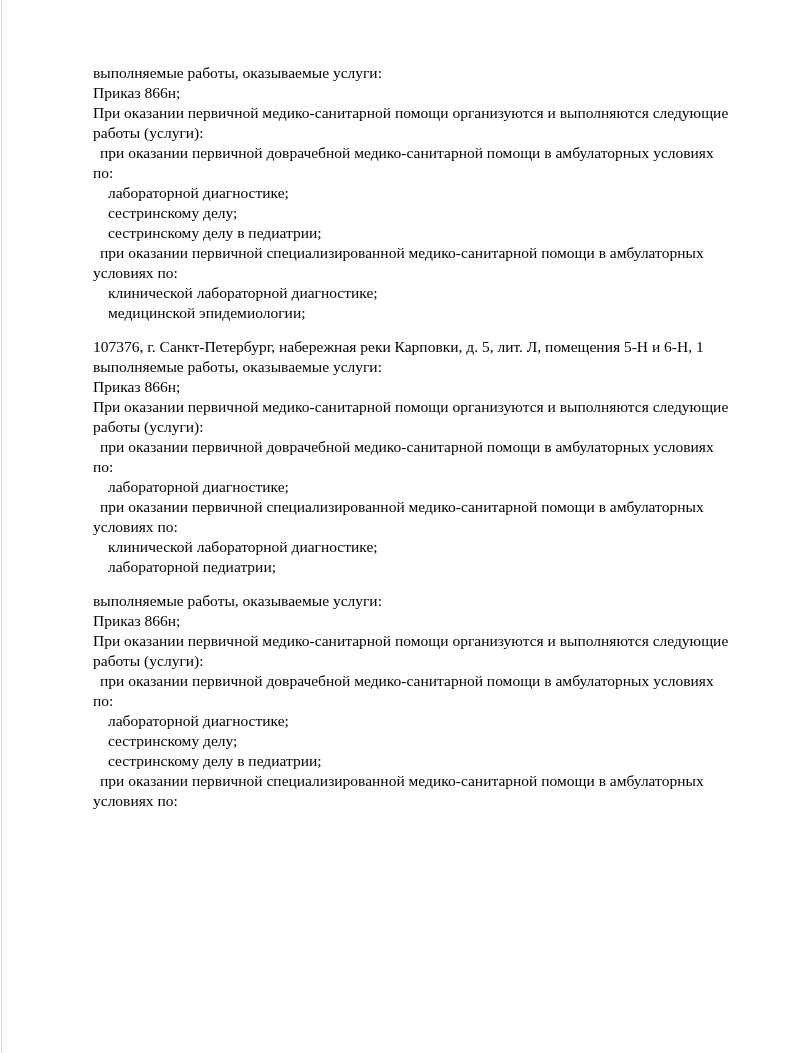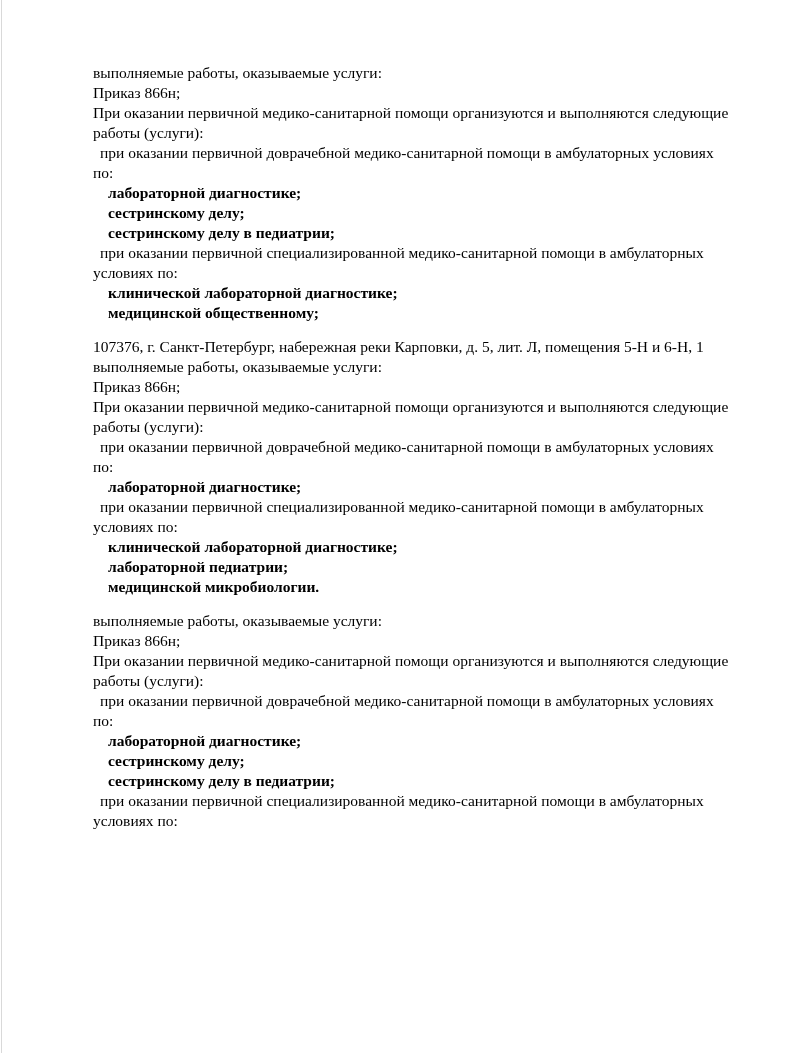--- a/index.html
+++ b/index.html
@@ -25,57 +25,56 @@
   }
   .content {
     position: absolute;
     left: 93px;
     top: 63px;
     width: 660px;
   }
   .block + .block { margin-top: 14px; }
   .line { white-space: pre; }
   .line.indent-1 { padding-left: 7px; }
-  .line.indent-2 { padding-left: 15px; font-weight: bold; }
+  .line.indent-2 { padding-left: 15px; }
 </style>
 </head>
 <body>
 
 <div class="page">
   <div class="page-edge"></div>
   <div class="content">
     <div class="block">
         <div class="line indent-0">выполняемые работы, оказываемые услуги:</div>
         <div class="line indent-0">Приказ 866н;</div>
         <div class="line indent-0">При оказании первичной медико-санитарной помощи организуются и выполняются следующие</div>
         <div class="line indent-0">работы (услуги):</div>
         <div class="line indent-1">при оказании первичной доврачебной медико-санитарной помощи в амбулаторных условиях</div>
         <div class="line indent-0">по:</div>
         <div class="line indent-2">лабораторной диагностике;</div>
         <div class="line indent-2">сестринскому делу;</div>
         <div class="line indent-2">сестринскому делу в педиатрии;</div>
         <div class="line indent-1">при оказании первичной специализированной медико-санитарной помощи в амбулаторных</div>
         <div class="line indent-0">условиях по:</div>
         <div class="line indent-2">клинической лабораторной диагностике;</div>
-        <div class="line indent-2">медицинской общественному;</div>
+        <div class="line indent-2">медицинской эпидемиологии;</div>
       </div>
     <div class="block">
         <div class="line indent-0">107376, г. Санкт-Петербург, набережная реки Карповки, д. 5, лит. Л, помещения 5-Н и 6-Н, 1</div>
         <div class="line indent-0">выполняемые работы, оказываемые услуги:</div>
         <div class="line indent-0">Приказ 866н;</div>
         <div class="line indent-0">При оказании первичной медико-санитарной помощи организуются и выполняются следующие</div>
         <div class="line indent-0">работы (услуги):</div>
         <div class="line indent-1">при оказании первичной доврачебной медико-санитарной помощи в амбулаторных условиях</div>
         <div class="line indent-0">по:</div>
         <div class="line indent-2">лабораторной диагностике;</div>
         <div class="line indent-1">при оказании первичной специализированной медико-санитарной помощи в амбулаторных</div>
         <div class="line indent-0">условиях по:</div>
         <div class="line indent-2">клинической лабораторной диагностике;</div>
         <div class="line indent-2">лабораторной педиатрии;</div>
-        <div class="line indent-2">медицинской микробиологии.</div>
       </div>
     <div class="block">
         <div class="line indent-0">выполняемые работы, оказываемые услуги:</div>
         <div class="line indent-0">Приказ 866н;</div>
         <div class="line indent-0">При оказании первичной медико-санитарной помощи организуются и выполняются следующие</div>
         <div class="line indent-0">работы (услуги):</div>
         <div class="line indent-1">при оказании первичной доврачебной медико-санитарной помощи в амбулаторных условиях</div>
         <div class="line indent-0">по:</div>
         <div class="line indent-2">лабораторной диагностике;</div>
         <div class="line indent-2">сестринскому делу;</div>

